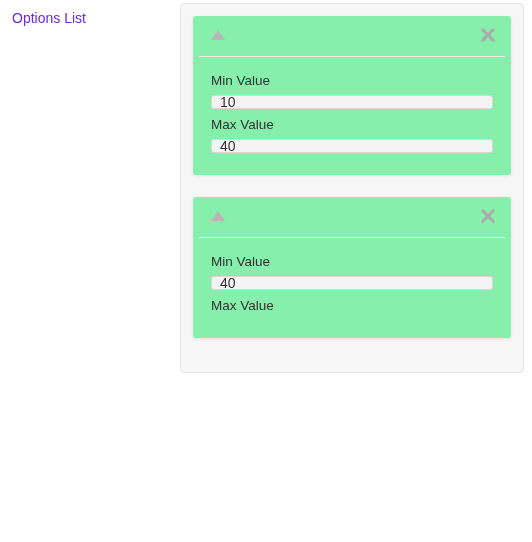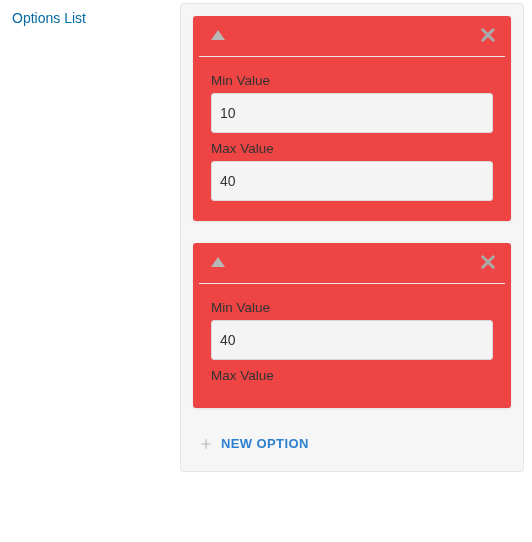--- a/index.html
+++ b/index.html
@@ -1,36 +1,36 @@
 <!DOCTYPE html>
 <html><head>
 <meta charset="utf-8">
 <style>
   * { box-sizing: border-box; margin: 0; padding: 0; }
   html, body { width: 532px; height: 542px; font-family: Arial, Helvetica, sans-serif; background: #fff; }
   .wrap { display: flex; width: 100%; }
   .left { width: 180px; padding: 10px 0 0 12px; }
-  .title { font-size: 14px; color: #0369a1; }
+  .title { font-size: 14px; color: #6d28d9; }
   .panel { flex: 1; margin: 3px 8px 3px 0; background: #f6f6f6; border: 1px solid #e5e5e5; border-radius: 4px; padding: 12px; }
-  .card { background: #ef4444; border-radius: 3px; box-shadow: 0 1px 3px rgba(0,0,0,0.08); margin-bottom: 22px; }
+  .card { background: #86efac; border-radius: 3px; box-shadow: 0 1px 3px rgba(0,0,0,0.08); margin-bottom: 22px; }
   .card-head { display: flex; justify-content: space-between; align-items: center; padding: 10px 14px 12px 14px; }
   .tri-up {
     width: 0; height: 0;
     border-left: 7px solid transparent;
     border-right: 7px solid transparent;
     border-bottom: 10px solid #b7b7b7;
     margin-left: 4px;
     cursor: pointer;
   }
   .close { color: #aaa; cursor: pointer; display: inline-flex; }
   .close svg { width: 18px; height: 18px; }
   .divider { height: 1px; background: #e9e9e9; margin: 0 6px; }
   .card-body { padding: 16px 18px 20px 18px; }
   .label { font-size: 13.5px; color: #333; margin-bottom: 5px; }
-  .field { width: 100%; height: 40px; border: 1px solid #d9d9d9; background: #f4f4f4; border-radius: 3px; padding: 0 8px; font-size: 14px; color: #333; margin-bottom: 8px; }
+  .field { width: 100%; height: 14px; border: 1px solid #d9d9d9; background: #f4f4f4; border-radius: 3px; padding: 0 8px; font-size: 14px; color: #333; margin-bottom: 8px; }
   .field:last-child { margin-bottom: 0; }
   .new-opt { display: inline-flex; align-items: center; gap: 8px; padding: 6px 6px 8px 6px; cursor: pointer; }
   .plus { color: #b5b5b5; display: inline-flex; }
   .plus svg { width: 14px; height: 14px; }
   .new-opt-label { color: #2e80d1; font-weight: 700; font-size: 13px; letter-spacing: 0.4px; }
 </style>
 </head>
 <body>
 
 <div class="wrap">
@@ -68,23 +68,15 @@
         </span>
       </div>
       <div class="divider"></div>
       <div class="card-body">
         <div class="label">Min Value</div>
         <input class="field" type="text" value="40" style="">
         <div class="label">Max Value</div>
       </div>
     </div>
 
-    <div class="new-opt">
-      <span class="plus">
-        <svg viewBox="0 0 24 24">
-            <path fill="currentColor" d="M11 4h2v7h7v2h-7v7h-2v-7H4v-2h7z"></path>
-          </svg>
-      </span>
-      <span class="new-opt-label">NEW OPTION</span>
-    </div>
 
   </div>
 </div>
 
 </body></html>

